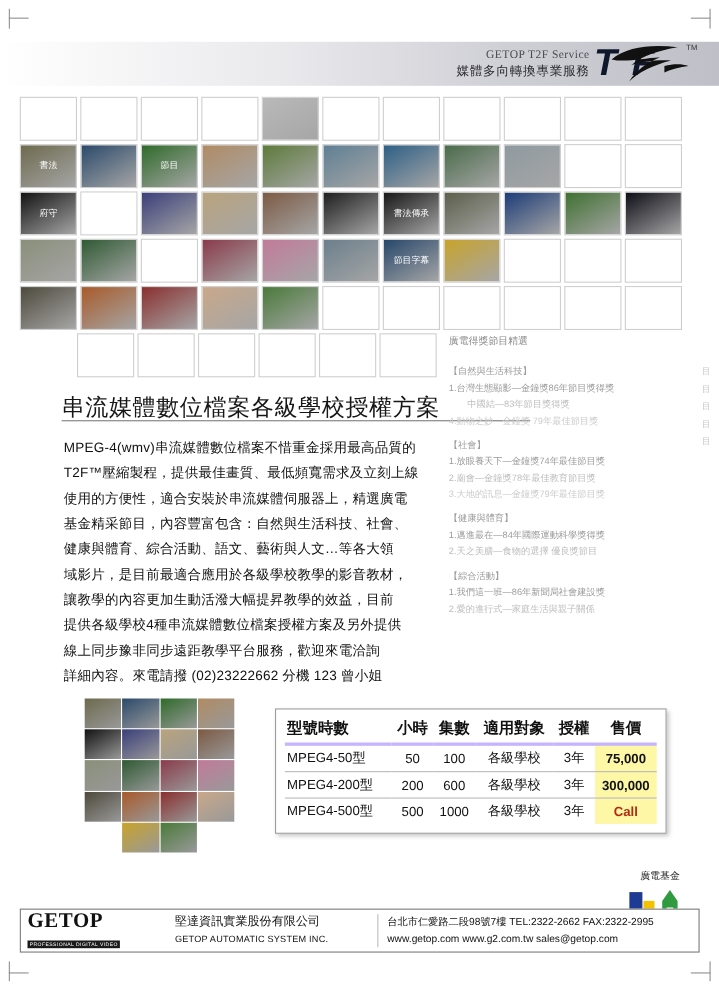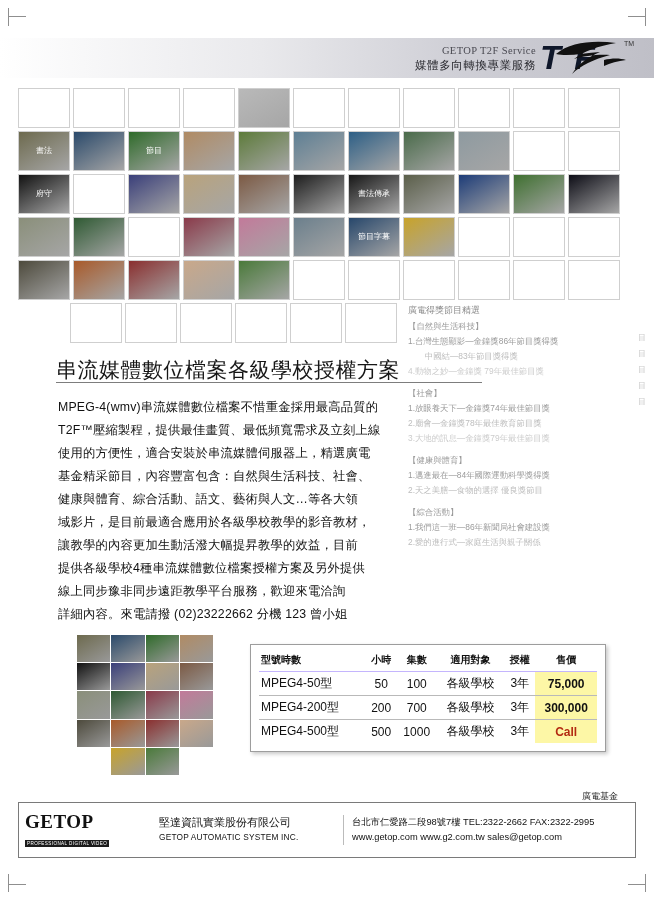--- a/index.html
+++ b/index.html
@@ -152,21 +152,21 @@
     position: absolute;
     left: 408px; top: 303px;
     width: 240px;
     font-size: 8.4px;
     line-height: 15px;
     color: #9b9b9b;
   }
   .awards .head {
     color: #8a8a8a;
     font-size: 9px;
-    margin-bottom: 1px;
+    margin-bottom: 12px;
   }
   .awards .grp { margin-bottom: 7px; }
   .awards .grp .g-title { color: #9a9a9a; }
   .awards .row { white-space: nowrap; overflow: hidden; }
   .awards .fade2 { color: #bdbdbd; }
   .awards .fade3 { color: #cccccc; }
 
   
   .edge-marks {
     position: absolute;
@@ -202,25 +202,25 @@
     padding: 6px 8px 8px 8px;
     box-sizing: border-box;
   }
   table.price {
     width: 100%;
     border-collapse: collapse;
     font-size: 12px;
   }
   table.price th {
     font-weight: bold;
-    font-size: 10px;
+    font-size: 14px;
     padding: 2px 2px 4px 2px;
     text-align: left;
     color: #111;
-    border-bottom: 1px solid #c4b5fd;
+    border-bottom: 3px solid #c4b5fd;
     white-space: nowrap;
   }
   table.price th.num, table.price td.num { text-align: center; }
   table.price td {
     padding: 3px 2px;
     border-bottom: 1px solid #b9b9b9;
     font-size: 12px;
     color: #111;
     white-space: nowrap;
   }
@@ -247,22 +247,22 @@
   }
   .fund .mark {
     position: relative;
     width: 56px; height: 40px;
     margin: 0 auto;
   }
 
   
   .footer {
     position: absolute;
-    left: 18px; top: 802px;
-    width: 618px; height: 56px;
+    left: 18px; top: 826px;
+    width: 618px; height: 40px;
     border: 1px solid #7a7a7a;
     box-sizing: border-box;
     background: #fff;
     display: flex;
     align-items: center;
   }
   .footer-logo {
     width: 108px;
     padding-left: 6px;
     box-sizing: border-box;
@@ -568,21 +568,21 @@
             <td>MPEG4-50型</td>
             <td class="num">50</td>
             <td class="num">100</td>
             <td class="num">各級學校</td>
             <td class="num">3年</td>
             <td class="price-cell">75,000</td>
           </tr>
           <tr>
             <td>MPEG4-200型</td>
             <td class="num">200</td>
-            <td class="num">700</td>
+            <td class="num">600</td>
             <td class="num">各級學校</td>
             <td class="num">3年</td>
             <td class="price-cell">300,000</td>
           </tr>
           <tr>
             <td>MPEG4-500型</td>
             <td class="num">500</td>
             <td class="num">1000</td>
             <td class="num">各級學校</td>
             <td class="num">3年</td>

